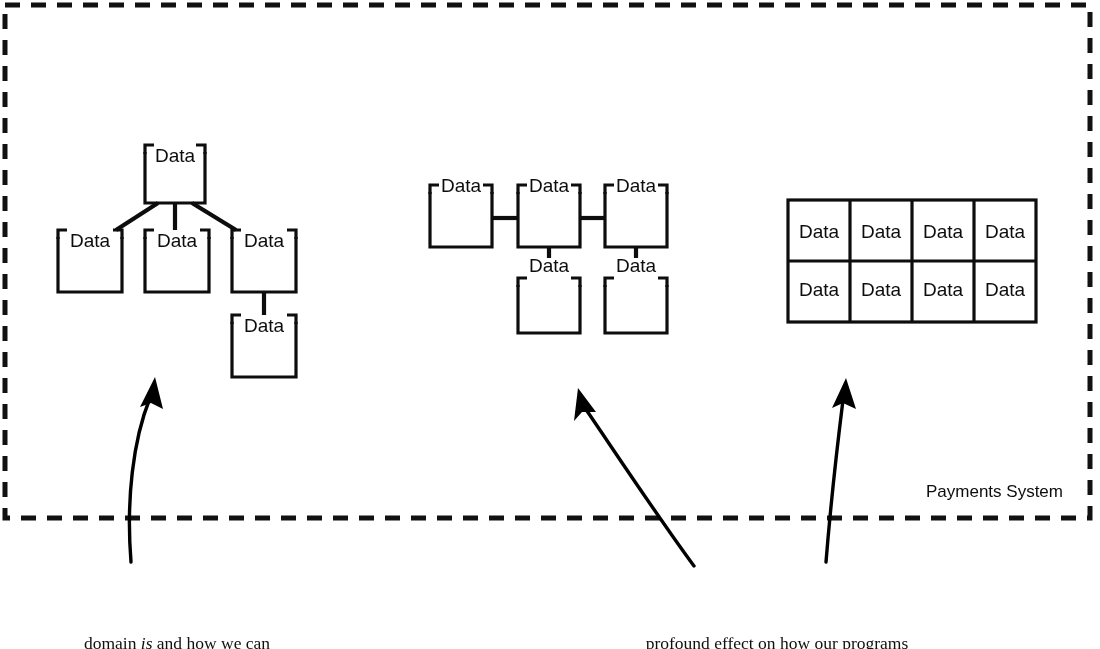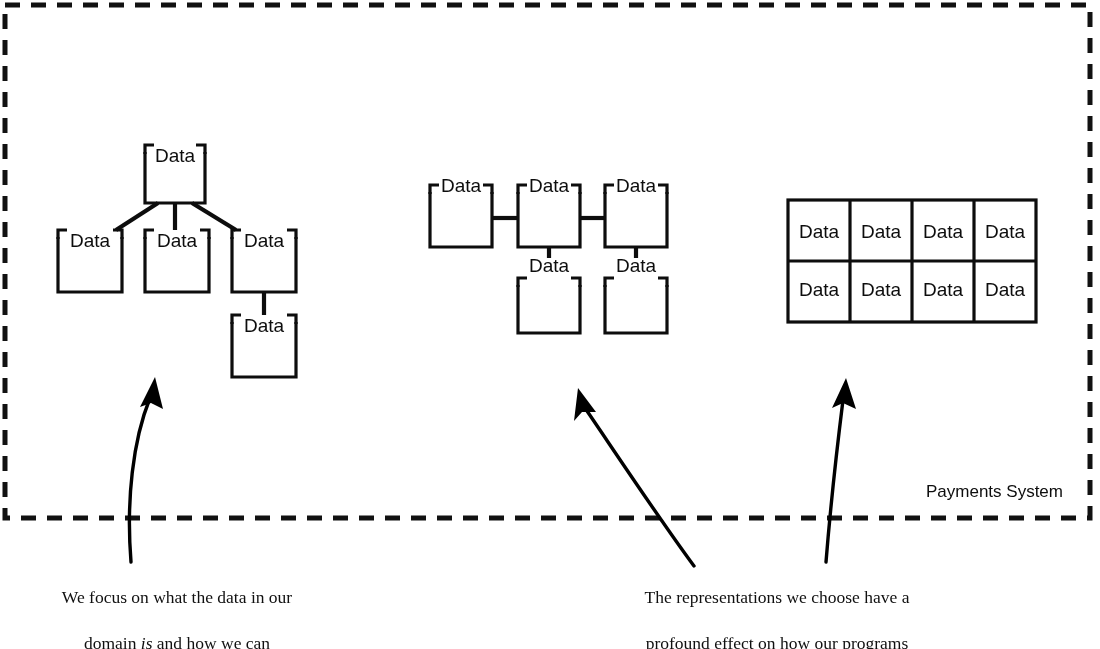--- a/index.html
+++ b/index.html
@@ -219,24 +219,24 @@
       <path class="arrow-head" d="M 578 388 L 574 421 L 582 412 L 596 412 Z"></path>
     </g>
 
     <g>
       <path class="arrow-curve" d="M 826 562 C 831 500 838 440 843 400"></path>
       <path class="arrow-head" d="M 846 378 L 832 408 L 843 403 L 856 409 Z"></path>
     </g>
   </svg>
 
   <div class="caption" id="caption-left">
-    <span>We focus on what the data in our</span><br>
+    <br>
     <span>domain </span><em>is</em><span> and how we can</span><br>
     
   </div>
 
   <div class="caption" id="caption-right">
-    <span>The representations we choose have a</span><br>
+    <br>
     <span>profound effect on how our programs</span><br>
     
   </div>
 
 </div>
 
 </body></html>

